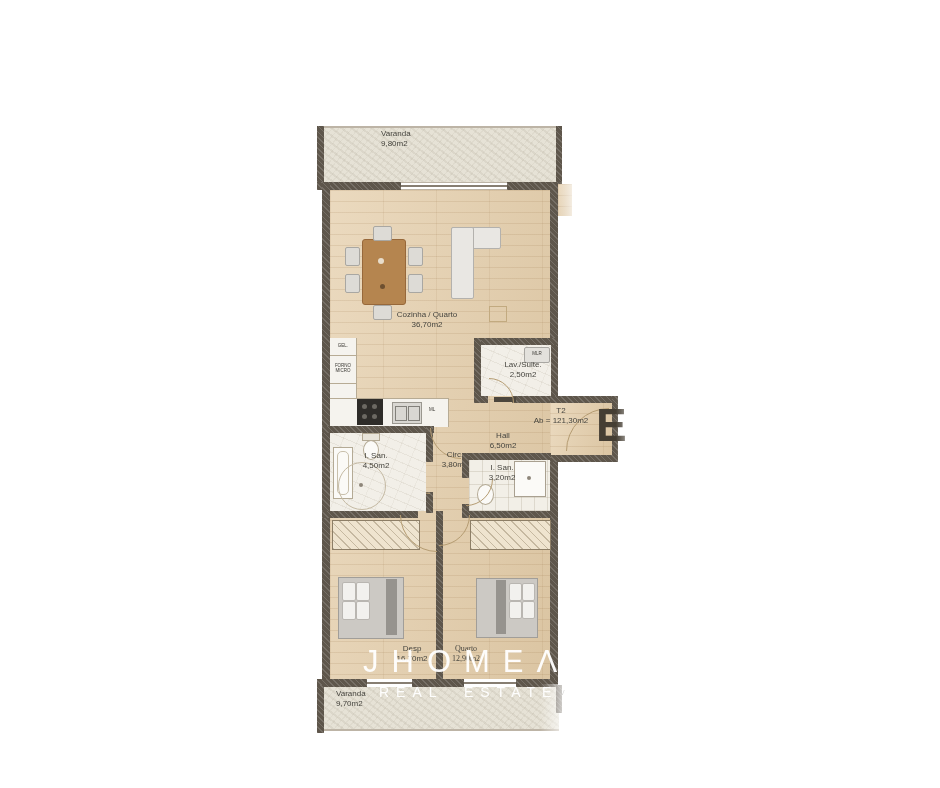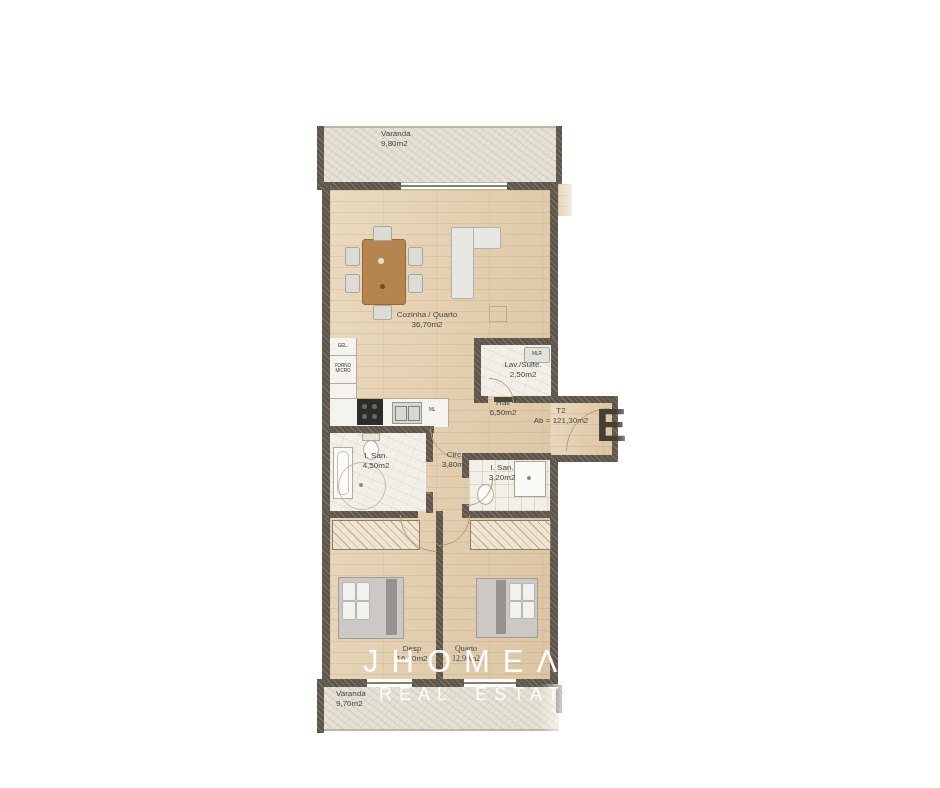--- a/index.html
+++ b/index.html
@@ -117,21 +117,21 @@
     <span>2,50m2</span>
   </div>
 
   <div class="wood" style="left:550px;top:402px;width:62px;height:53px;"></div>
   <div class="wall" style="left:550px;top:396px;width:68px;height:7px;"></div>
   <div class="wall" style="left:550px;top:455px;width:68px;height:7px;"></div>
   <div class="wall" style="left:612px;top:396px;width:6px;height:66px;"></div>
   <div class="arc" style="left:566px;top:408px;width:84px;height:84px;clip-path:inset(0 50% 50% 0);"></div>
   <div class="abs" style="left:596px;top:398px;font-size:46px;font-weight:700;color:#453e33;">E</div>
   <div class="fadeR" style="left:616px;top:390px;width:30px;height:80px;"></div>
-  <div class="lbl" style="left:503px;top:398px;">
+  <div class="lbl" style="left:503px;top:431px;">
     <span>Hall</span>
     <span>6,50m2</span>
   </div>
   <div class="lbl" style="left:561px;top:406px;">
     <span>T2</span>
     <span>Ab = 121,30m2</span>
   </div>
 
   <div class="wall" style="left:322px;top:426px;width:112px;height:7px;"></div>
   <div class="wall" style="left:426px;top:426px;width:7px;height:36px;"></div>
@@ -212,15 +212,15 @@
   <div class="wall" style="left:317px;top:685px;width:7px;height:48px;"></div>
   <div class="wall" style="left:556px;top:685px;width:6px;height:28px;"></div>
   <div class="lbl lbl-left" style="left:336px;top:689px;">
     <span>Varanda</span>
     <span>9,70m2</span>
   </div>
   <div class="abs tiny" style="left:560px;top:689px;font-size:7px;color:#55534c;opacity:.85;">V</div>
   <div class="fadeR" style="left:540px;top:684px;width:40px;height:50px;"></div>
 
   <div class="wm" style="left:363px;top:644px;font-size:31px;letter-spacing:13px;">JHOMEΛ</div>
-  <div class="wm" style="left:379px;top:684px;font-size:18px;letter-spacing:7px;word-spacing:10px;">REAL ESTATE</div>
+  <div class="wm" style="left:379px;top:684px;font-size:14px;letter-spacing:7px;word-spacing:10px;">REAL ESTATE</div>
 
 </div>
 
 </body></html>

